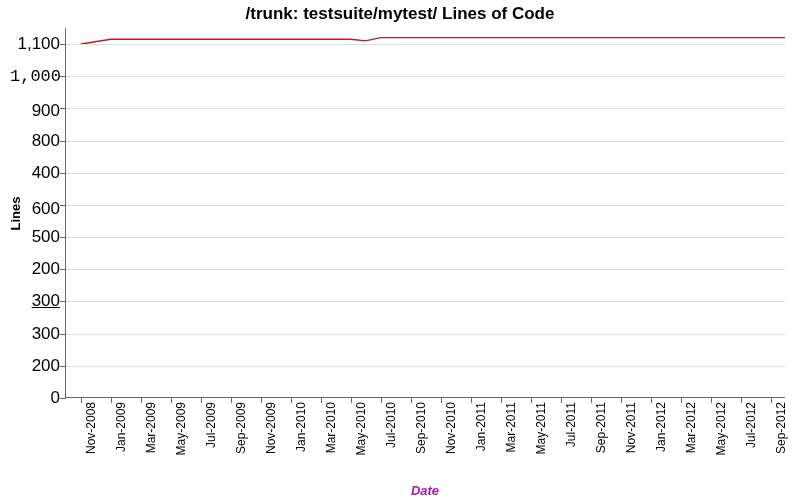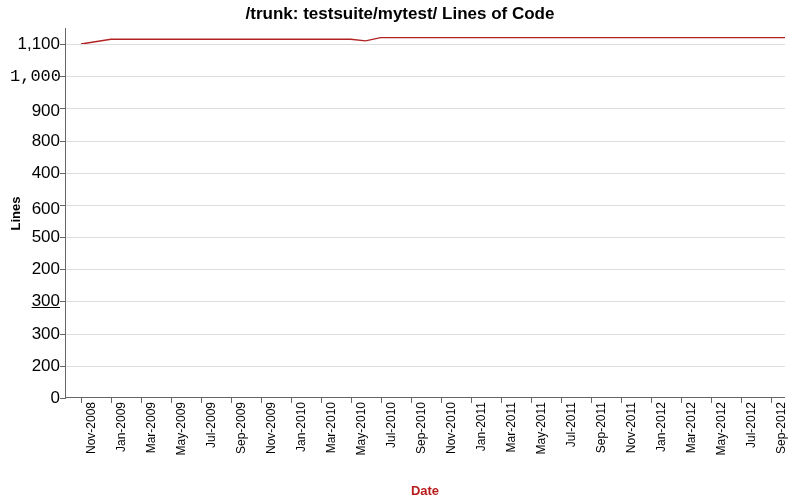--- a/index.html
+++ b/index.html
@@ -72,21 +72,22 @@
     white-space: nowrap;
   }
   .xlabel-axis {
     position: absolute;
     left: 65px;
     width: 720px;
     bottom: 2px;
     text-align: center;
     font-size: 13px;
     font-weight: bold;
-    color: #b91c1c;
+    color: #a21caf;
+    font-style: italic;
   }
   .y-tick-label {
     position: absolute;
     right: 740px;
     width: 50px;
     text-align: right;
     font-size: 17px;
     color: #000;
     transform: translateY(-50%);
   }

